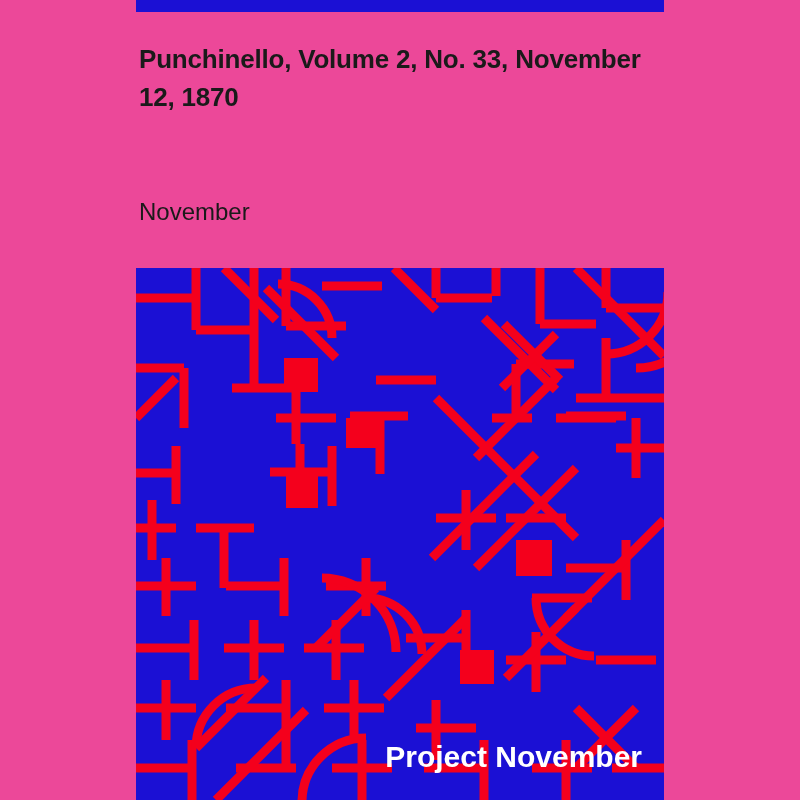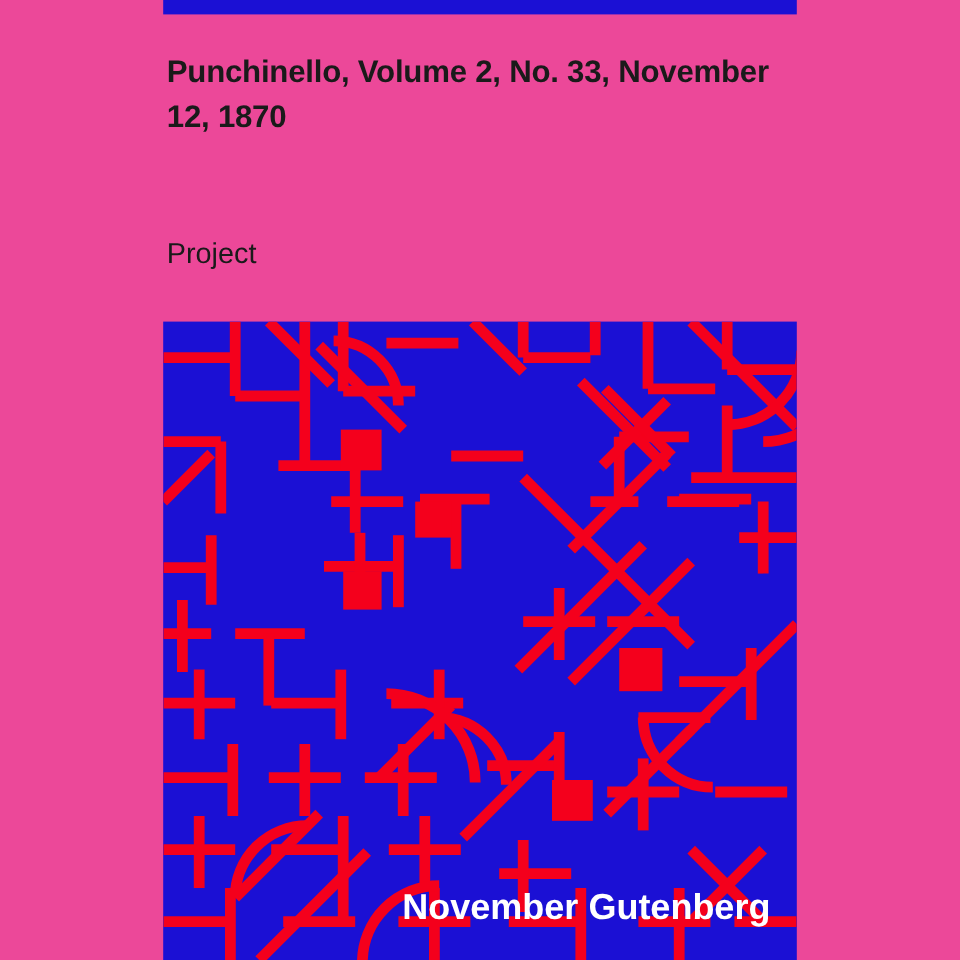--- a/index.html
+++ b/index.html
@@ -71,21 +71,21 @@
 </style>
 </head>
 <body>
 
 <div class="cover">
 
   <div class="top-bar"></div>
 
   <div class="title">Punchinello, Volume 2, No. 33, November 12, 1870</div>
 
-  <div class="author">Project</div>
+  <div class="author">November</div>
 
   <div class="art">
     <svg width="528" height="532" viewBox="0 0 528 532" xmlns="http://www.w3.org/2000/svg">
       <g stroke="#f4001c" fill="none" stroke-width="9">
 
         <path d="M0 30 H60"></path>
         <path d="M60 0 V62"></path>
         <path d="M60 62 H120"></path>
         <path d="M118 0 V120"></path>
         <path d="M150 0 V58"></path>
@@ -198,16 +198,16 @@
         <path d="M230 470 A64 64 0 0 0 166 534"></path>
       </g>
       <g fill="#f4001c" stroke="none">
         <rect x="148" y="90" width="34" height="34"></rect>
         <rect x="210" y="150" width="30" height="30"></rect>
         <rect x="150" y="208" width="32" height="32"></rect>
         <rect x="380" y="272" width="36" height="36"></rect>
         <rect x="324" y="382" width="34" height="34"></rect>
       </g>
     </svg>
-    <div class="brand">November Gutenberg</div>
+    <div class="brand">Project November</div>
   </div>
 
 </div>
 
 </body></html>

